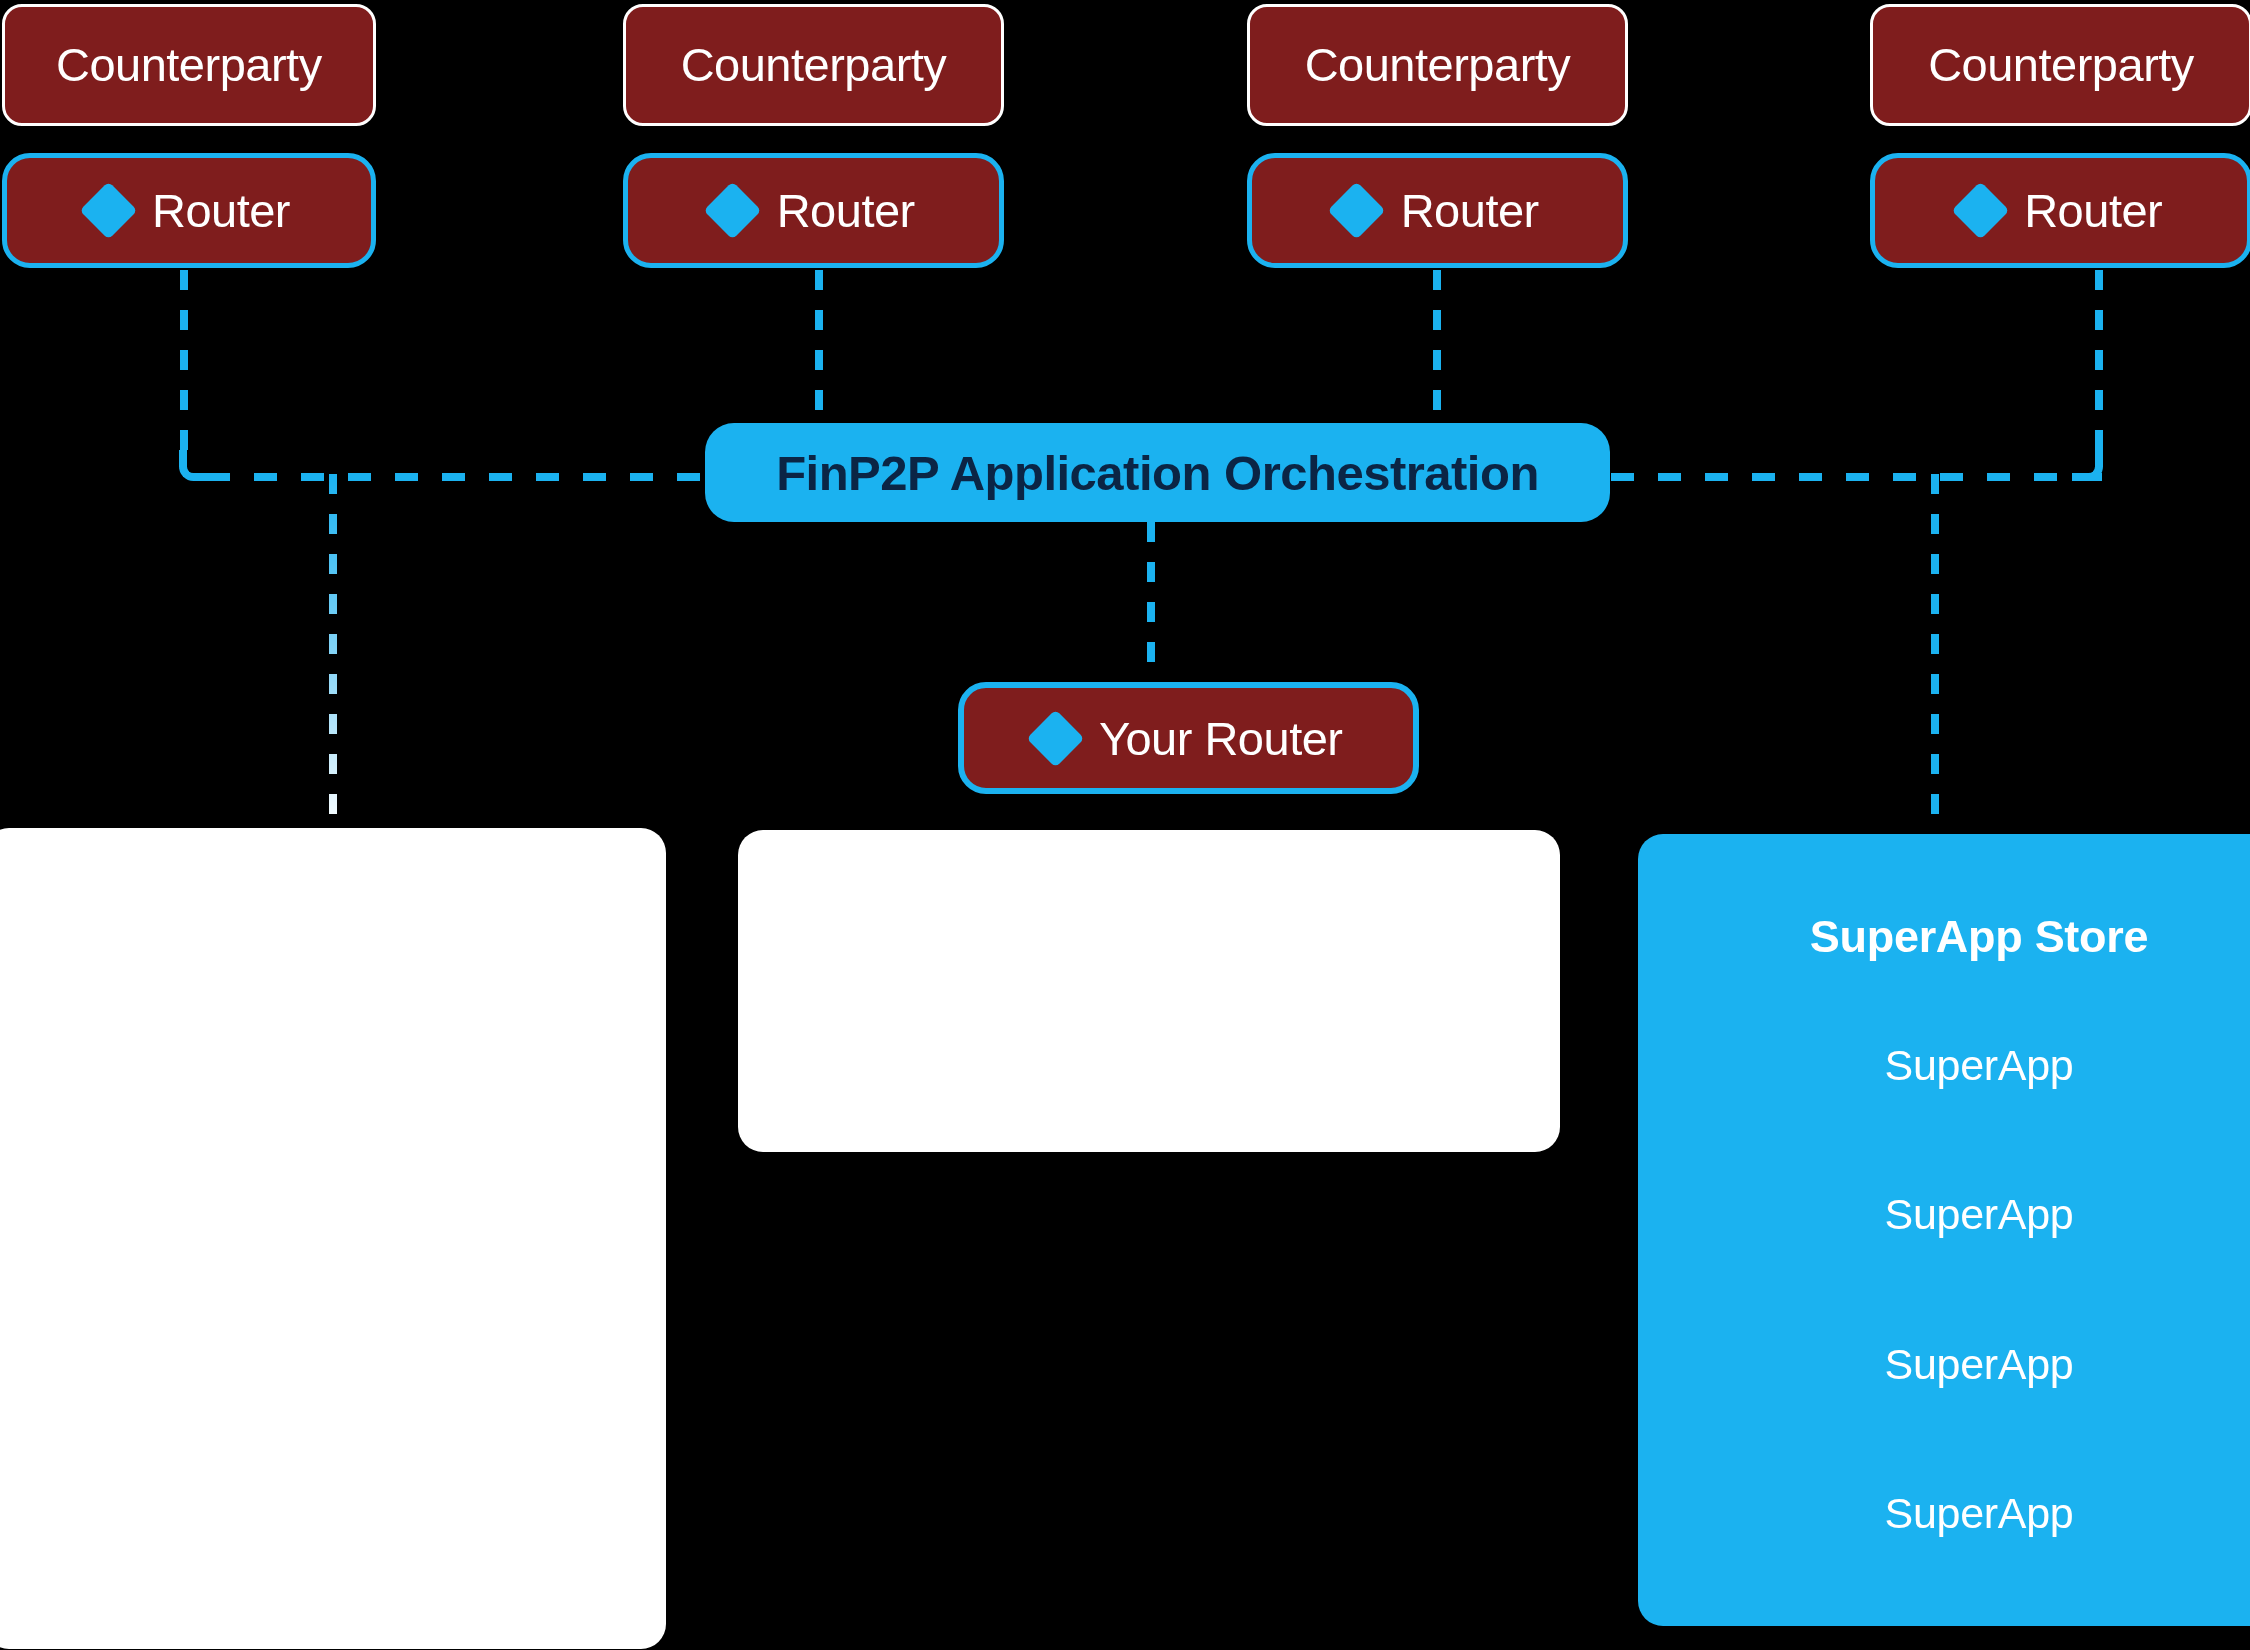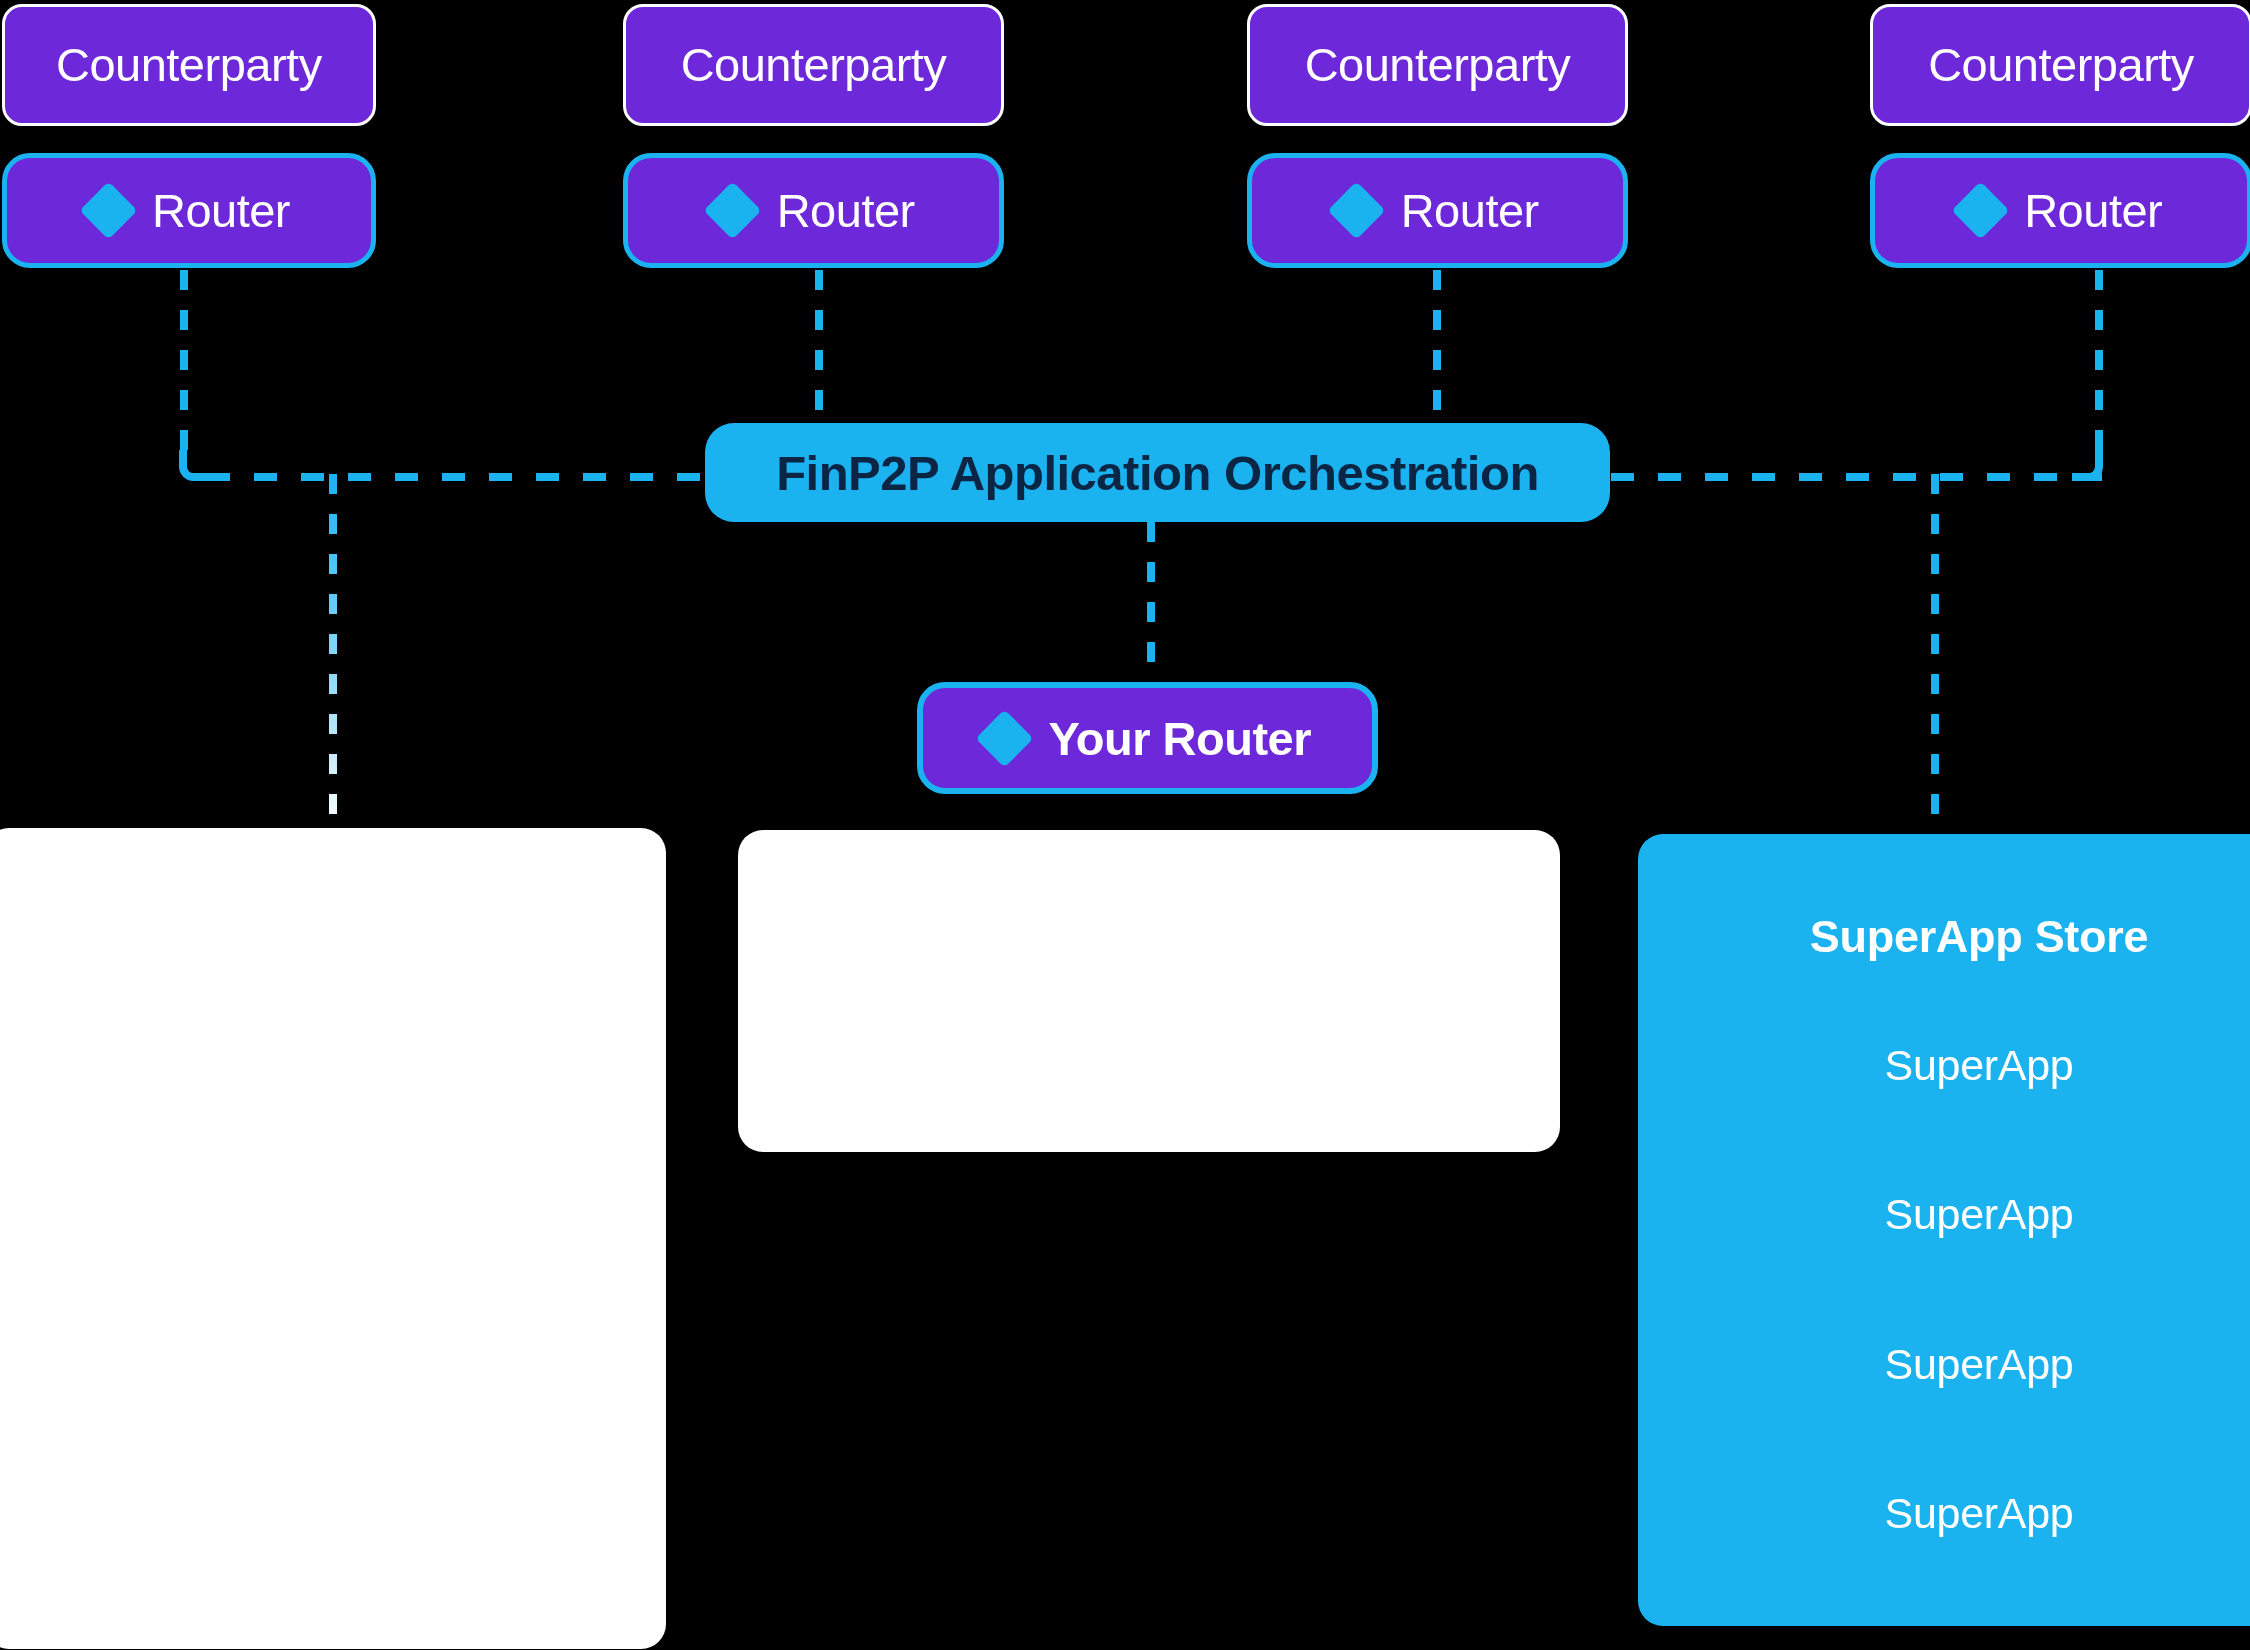--- a/index.html
+++ b/index.html
@@ -17,43 +17,44 @@
   }
 
   
   .node {
     position: absolute;
     box-sizing: border-box;
     display: flex;
     align-items: center;
     justify-content: center;
     color: #ffffff;
-    background: #6d28d9;
+    background: #7f1d1d;
   }
 
   .counterparty {
     border: 3.6px solid #ffffff;
     border-radius: 20px;
     font-size: 47px;
     font-weight: 400;
     letter-spacing: -0.5px;
   }
 
   .router {
     border: 5.4px solid #1BB2F0;
     border-radius: 28px;
     font-size: 47px;
     font-weight: 400;
     gap: 23.4px;
     letter-spacing: -0.5px;
   }
 
   .router.your-router {
-    font-weight: 700;
+    font-weight: 400;
     border-width: 6.3px;
+    margin-left: 41px;
   }
 
   .diamond {
     width: 41px;
     height: 41px;
     background: #1BB2F0;
     transform: rotate(45deg);
     border-radius: 5.4px;
     flex: 0 0 auto;
   }

